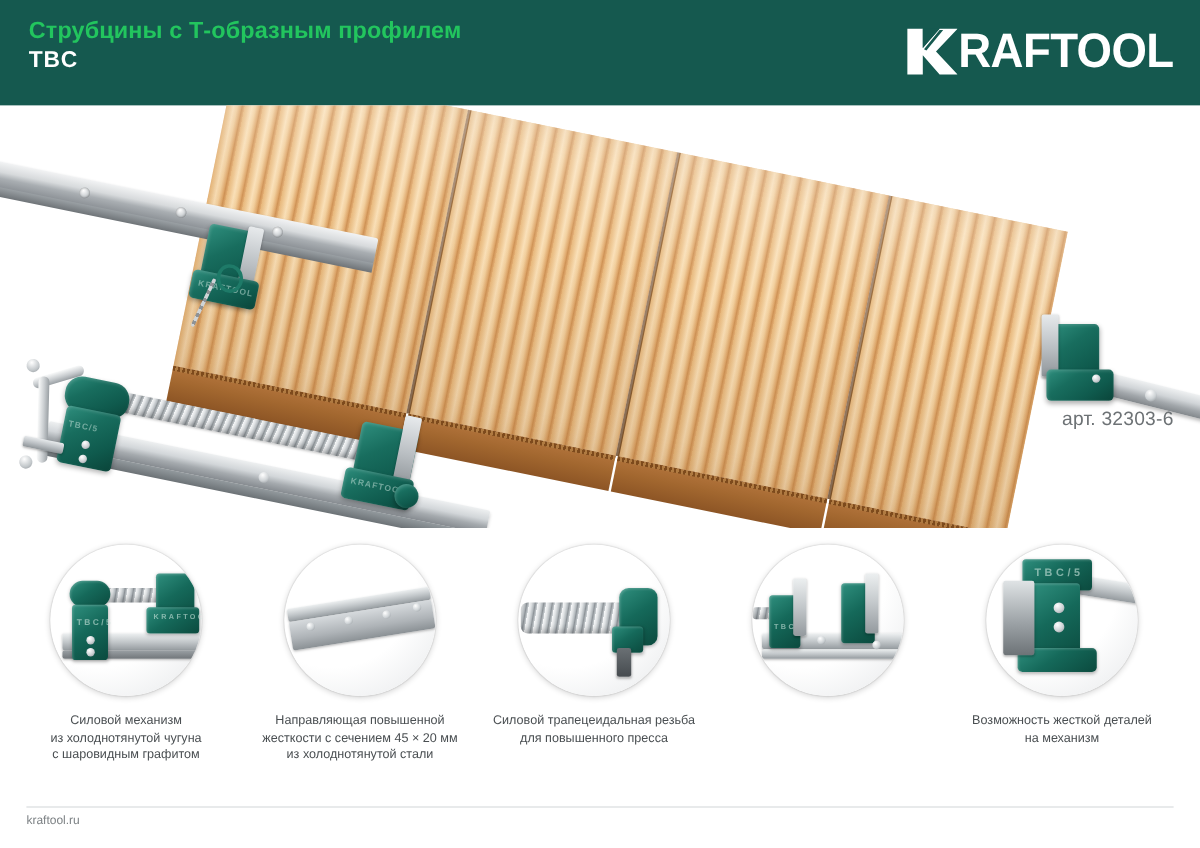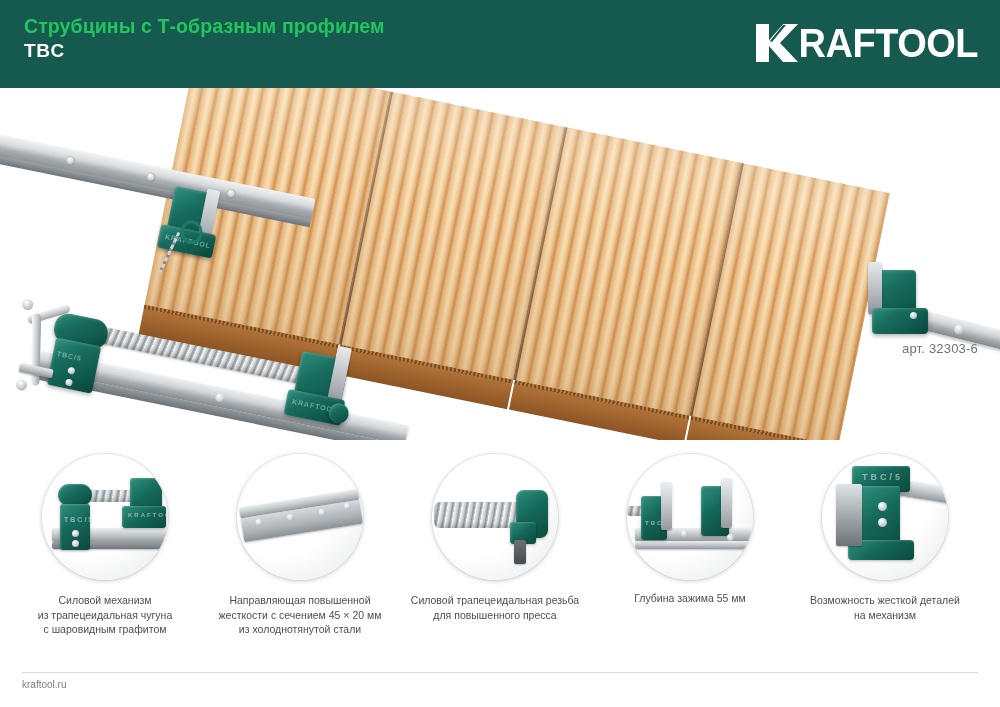--- a/index.html
+++ b/index.html
@@ -188,21 +188,21 @@
     background:linear-gradient(180deg,#eff1f2,#d0d4d7 40%,#a2a7ab 70%,#83888c 100%);
     border-radius:2px;box-shadow:0 2px 3px rgba(0,0,0,.25);
   }
   .right-rail .hole{
     position:absolute;top:5px;left:44px;width:10px;height:10px;border-radius:50%;
     background:radial-gradient(circle at 35% 30%,#fff,#ccd1d4 55%,#878d91);
   }
 
   .artno{
     position:absolute;right:22px;top:253px;
-    font-size:13px;color:#6d7275;letter-spacing:.2px;
+    font-size:16px;color:#6d7275;letter-spacing:.2px;
   }
 
   
   .features{
     position:absolute;left:0;top:440px;width:1000px;height:215px;
   }
   .feat{
     position:absolute;top:0;width:200px;height:215px;text-align:center;
   }
   .circle{
@@ -366,21 +366,21 @@
           <div class="txt" style="left:22px;top:62px;font-size:7px;">TBC/5</div>
           <div class="dot" style="left:30px;top:76px;"></div>
           <div class="dot" style="left:30px;top:86px;"></div>
           <div class="g" style="left:88px;top:24px;width:32px;height:40px;"></div>
           <div class="g" style="left:80px;top:52px;width:44px;height:22px;"></div>
           <div class="txt" style="left:86px;top:58px;font-size:6px;">KRAFTOOL</div>
         </div>
       </div>
       <div class="cap">
         <div>Силовой механизм</div>
-        <div>из трапецеидальная чугуна</div>
+        <div>из холоднотянутой чугуна</div>
         <div>с шаровидным графитом</div>
       </div>
     </div>
 
     <div class="feat" style="left:200px">
       <div class="circle">
         <div class="shade"></div>
         <div class="mini">
           <div style="position:absolute;left:4px;top:44px;width:120px;height:36px;transform:rotate(-9deg);">
             <div class="s" style="left:0;top:0;width:120px;height:11px;"></div>
@@ -425,21 +425,20 @@
           <div class="dot" style="left:54px;top:76px;"></div>
           <div class="thr" style="left:0px;top:52px;width:26px;height:10px;"></div>
           <div class="g" style="left:14px;top:42px;width:26px;height:44px;"></div>
           <div class="s" style="left:34px;top:28px;width:11px;height:48px;"></div>
           <div class="g" style="left:74px;top:32px;width:28px;height:50px;"></div>
           <div class="s" style="left:94px;top:24px;width:11px;height:50px;"></div>
           <div class="txt" style="left:18px;top:66px;font-size:6px;">TBC</div>
           <div class="dot" style="left:100px;top:80px;"></div>
         </div>
       </div>
-      <div class="subcap">Глубина зажима 55 мм</div>
     </div>
 
     <div class="feat" style="left:785px">
       <div class="circle">
         <div class="shade"></div>
         <div class="mini">
           <div class="s" style="left:52px;top:28px;width:84px;height:16px;transform:rotate(9deg);"></div>
           <div class="g" style="left:30px;top:12px;width:58px;height:26px;"></div>
           <div class="txt" style="left:40px;top:18px;font-size:9px;letter-spacing:3px;">TBC/5</div>
           <div class="g" style="left:38px;top:32px;width:40px;height:66px;"></div>

